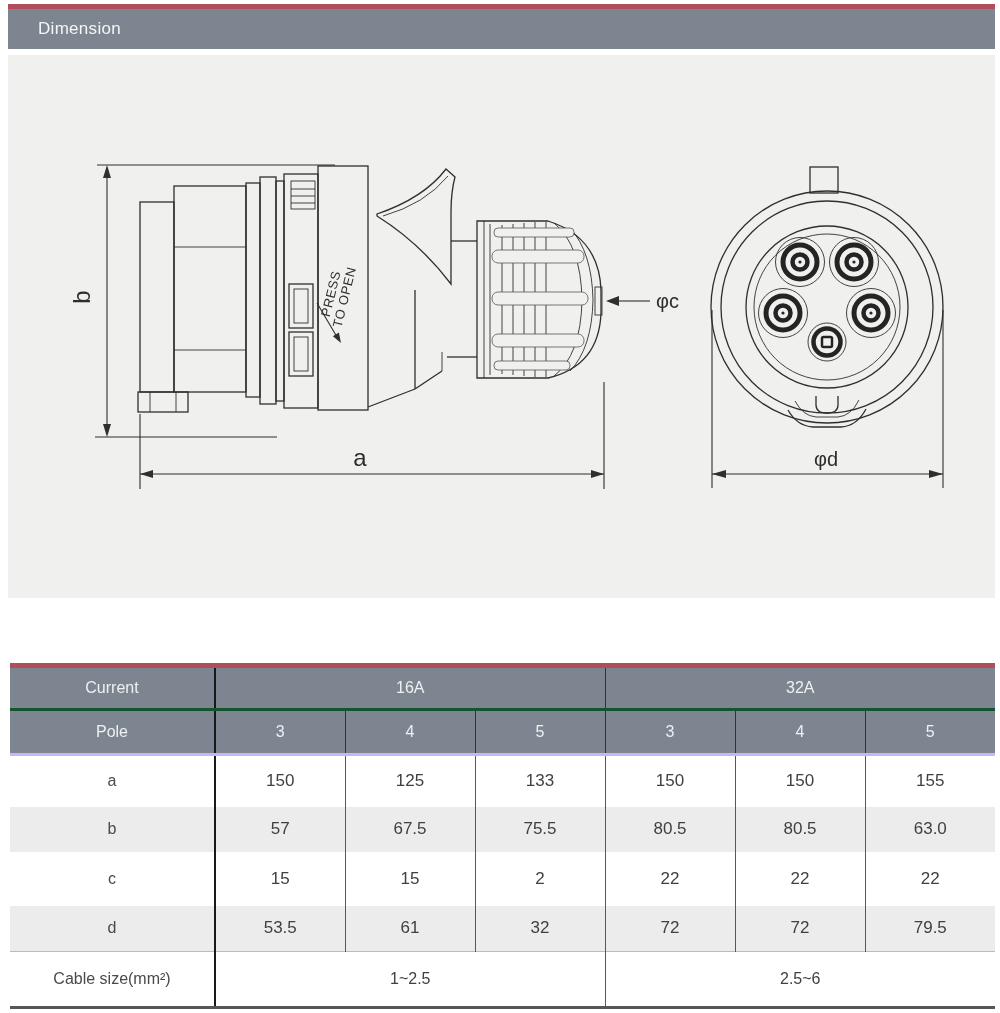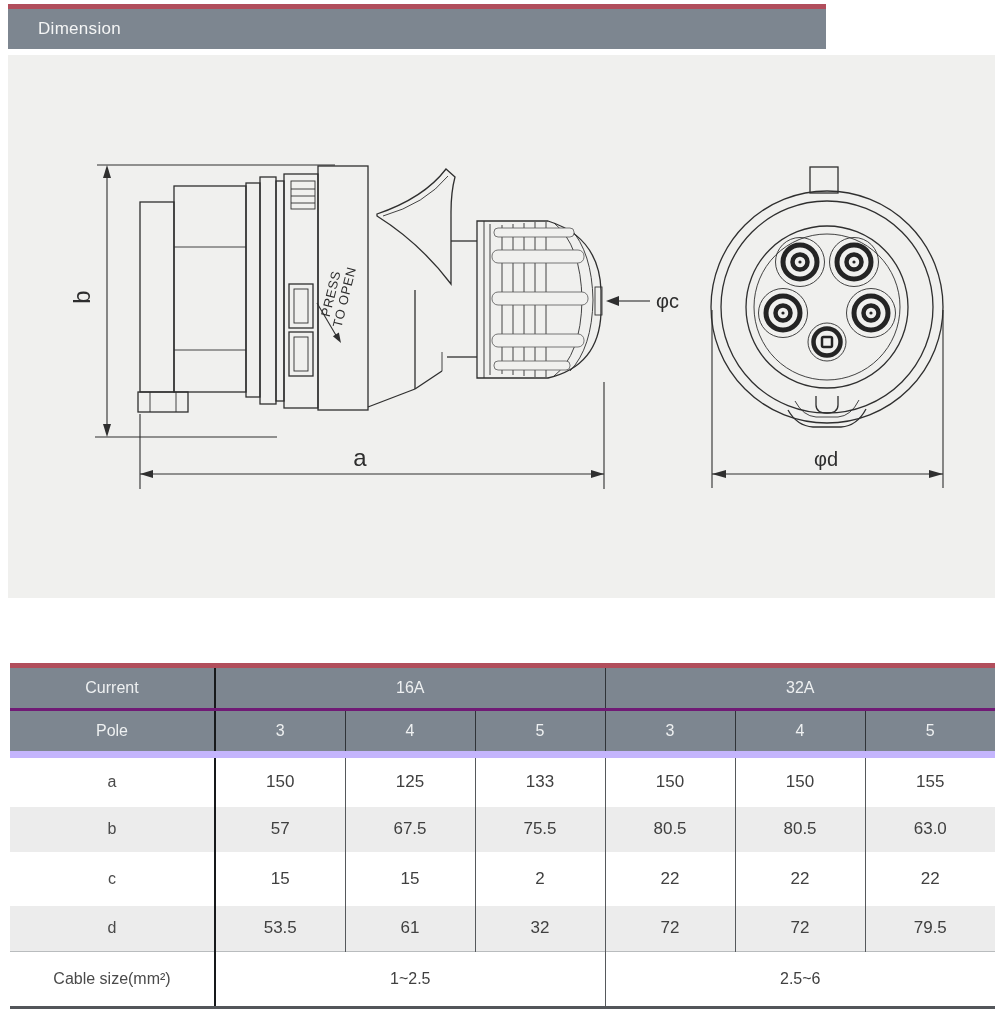--- a/index.html
+++ b/index.html
@@ -3,21 +3,21 @@
 <meta charset="utf-8">
 <style>
   * { margin:0; padding:0; box-sizing:border-box; }
   body {
     width:1000px; height:1013px; position:relative;
     background:#ffffff; overflow:hidden;
     font-family:"Liberation Sans", sans-serif;
   }
   
   .title-bar {
-    position:absolute; left:8px; top:4px; width:818px; height:45px;
+    position:absolute; left:8px; top:4px; width:987px; height:45px;
     background:#7d8690; border-top:5px solid #b14e5c;
     color:#f4f5f5; font-size:17px; line-height:39px; padding-left:30px;
     letter-spacing:0.3px;
   }
   
   .drawing-panel {
     position:absolute; left:8px; top:55px; width:987px; height:543px;
     background:#f0f0ee;
   }
   .drawing-panel svg { display:block; }
@@ -34,22 +34,22 @@
     border-collapse:collapse; table-layout:fixed;
     border-top:5px solid #b14e5c; border-bottom:3px solid #53565a;
     font-size:17px; color:#404040;
   }
   .spec-table th, .spec-table td { text-align:center; vertical-align:middle; font-weight:normal; }
   .spec-table th { background:#7d8690; color:#eef0f1; font-size:16px; }
   tr.h1 { height:44px; } tr.h2 { height:45px; }
   tr.ra { height:52px; } tr.rb { height:45px; }
   tr.rc { height:54px; } tr.rd { height:46px; }
   tr.rcable { height:56px; }
-  tr.h1 th { border-bottom:3px solid #701a75;text-align:center; }
-  tr.h2 th { border-bottom:7px solid #c4b5fd; }
+  tr.h1 th { border-bottom:3px solid #14532d;text-align:center; }
+  tr.h2 th { border-bottom:3px solid #c4b5fd; }
   .sep-label { border-right:2px solid #17191b; }
   .sep-dark  { border-right:1px solid #2f3338; }
   .sep-body  { border-right:1px solid #56595c; }
   tr.rb td, tr.rd td { background:#ececec; }
   tr.rcable td { border-top:1px solid #b9bcbe; font-size:16px; }
   .row-label { color:#4a4a4a; font-size:16px; }
 </style>
 </head>
 <body>
 

